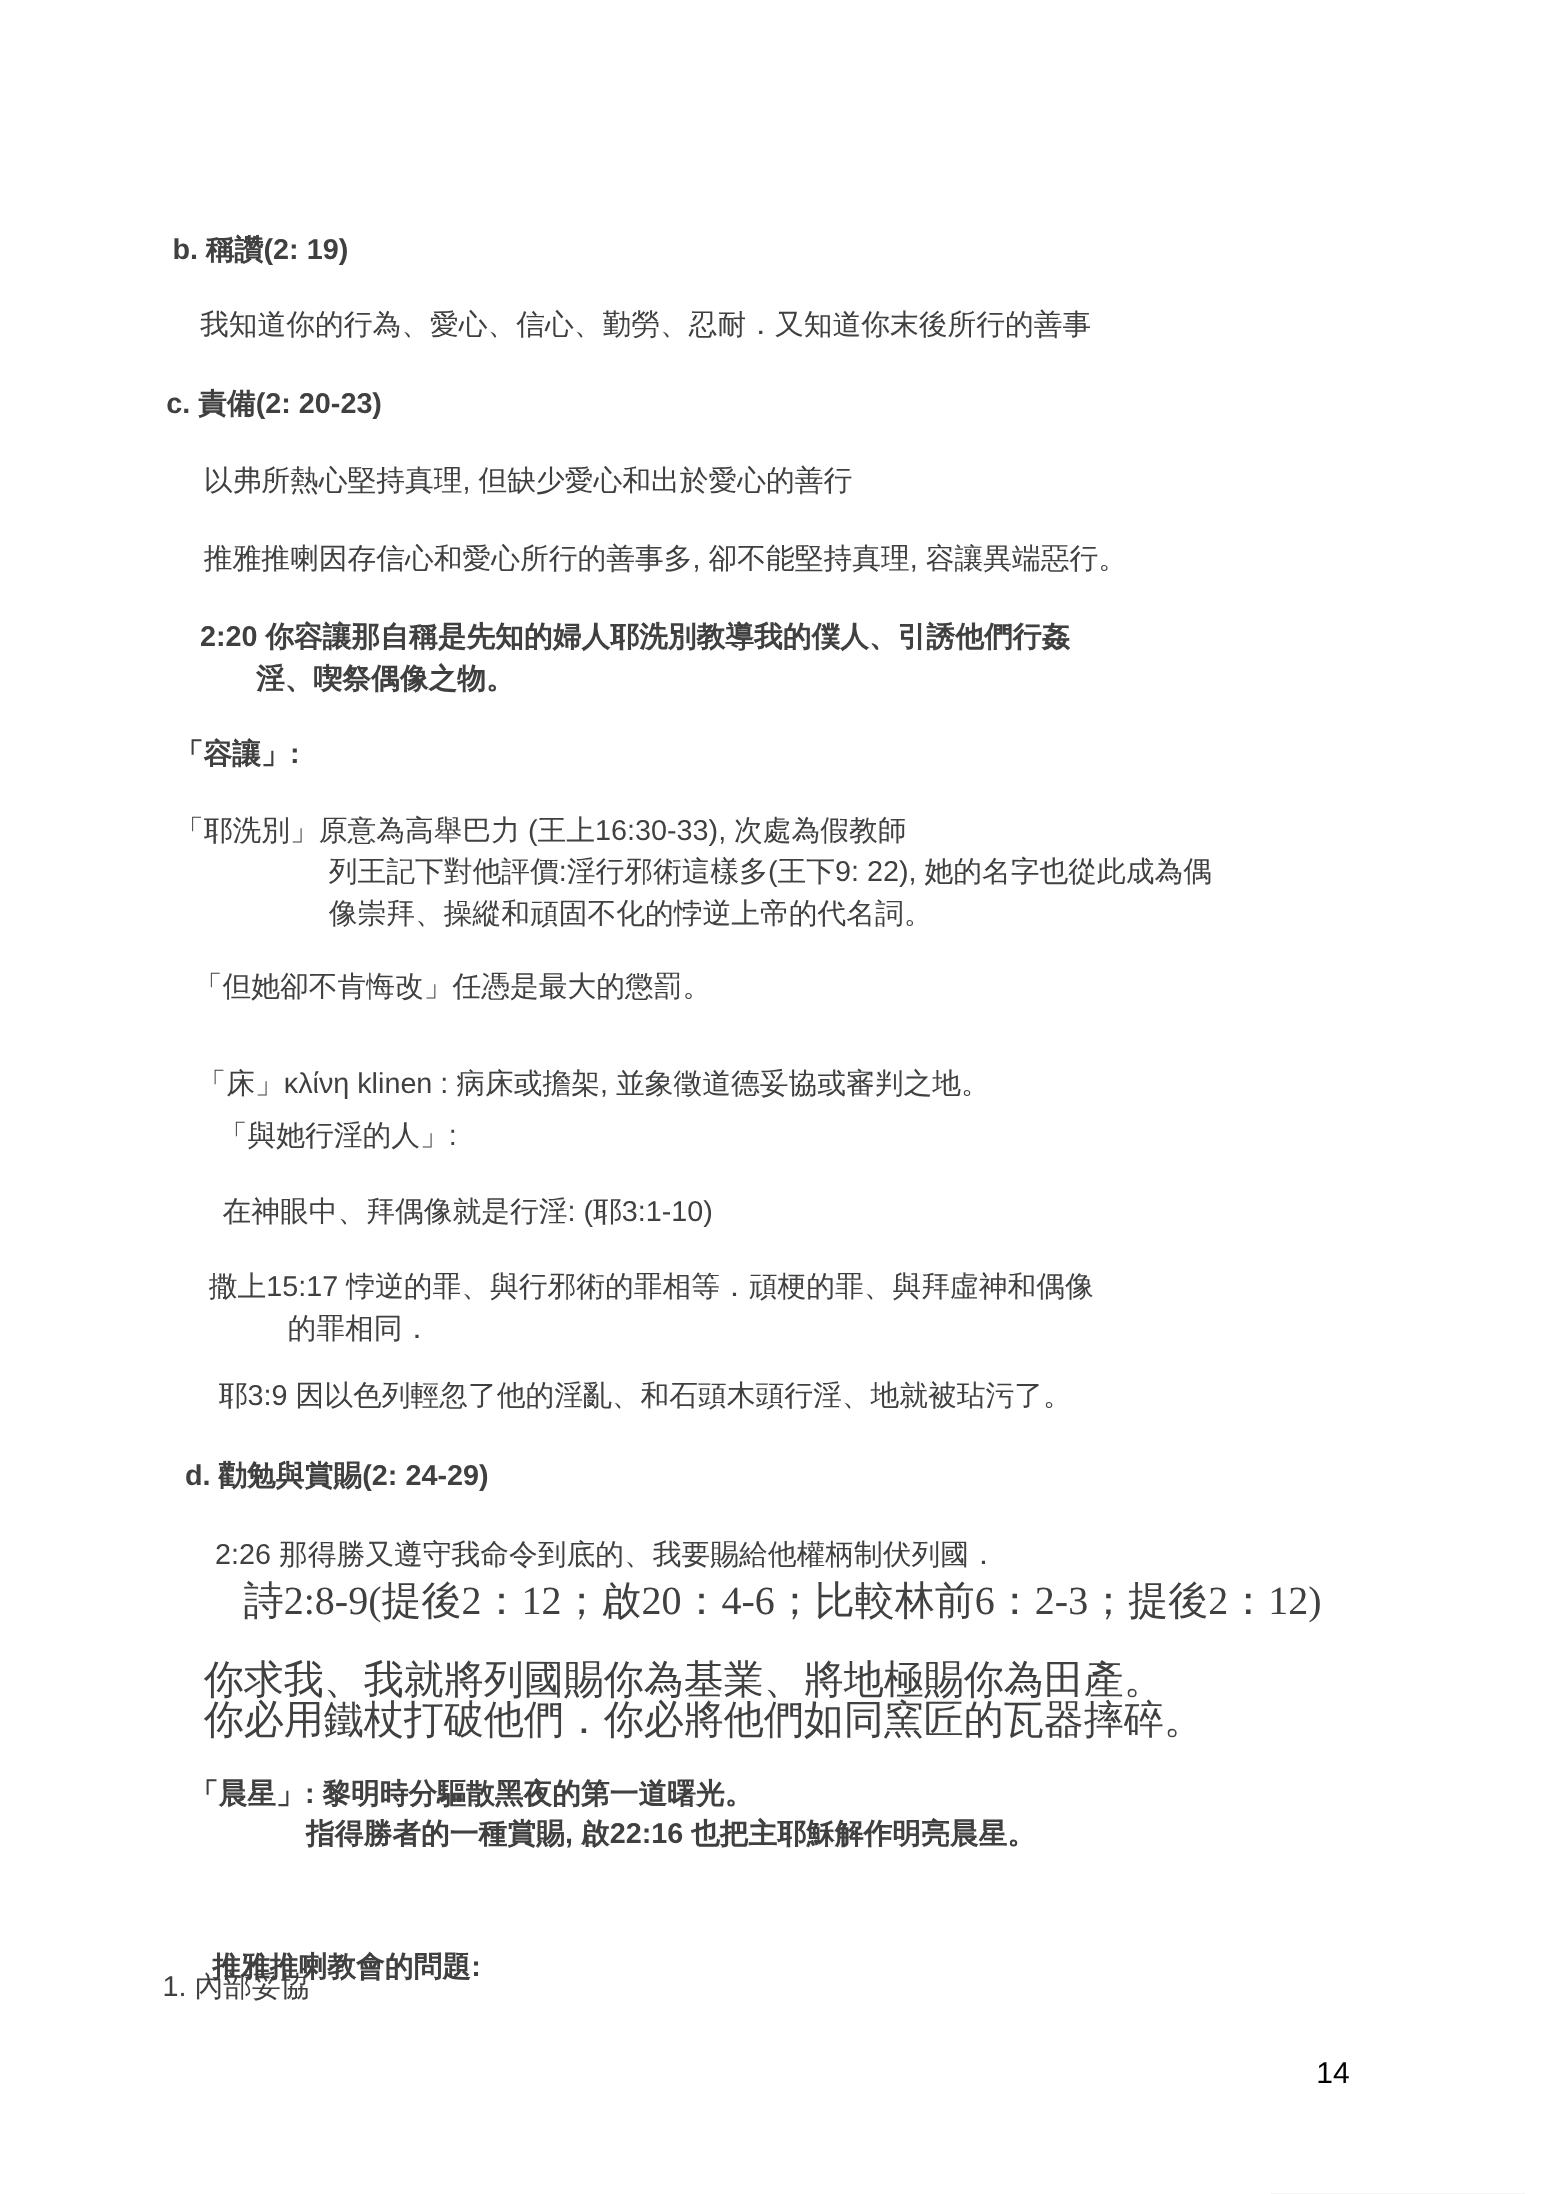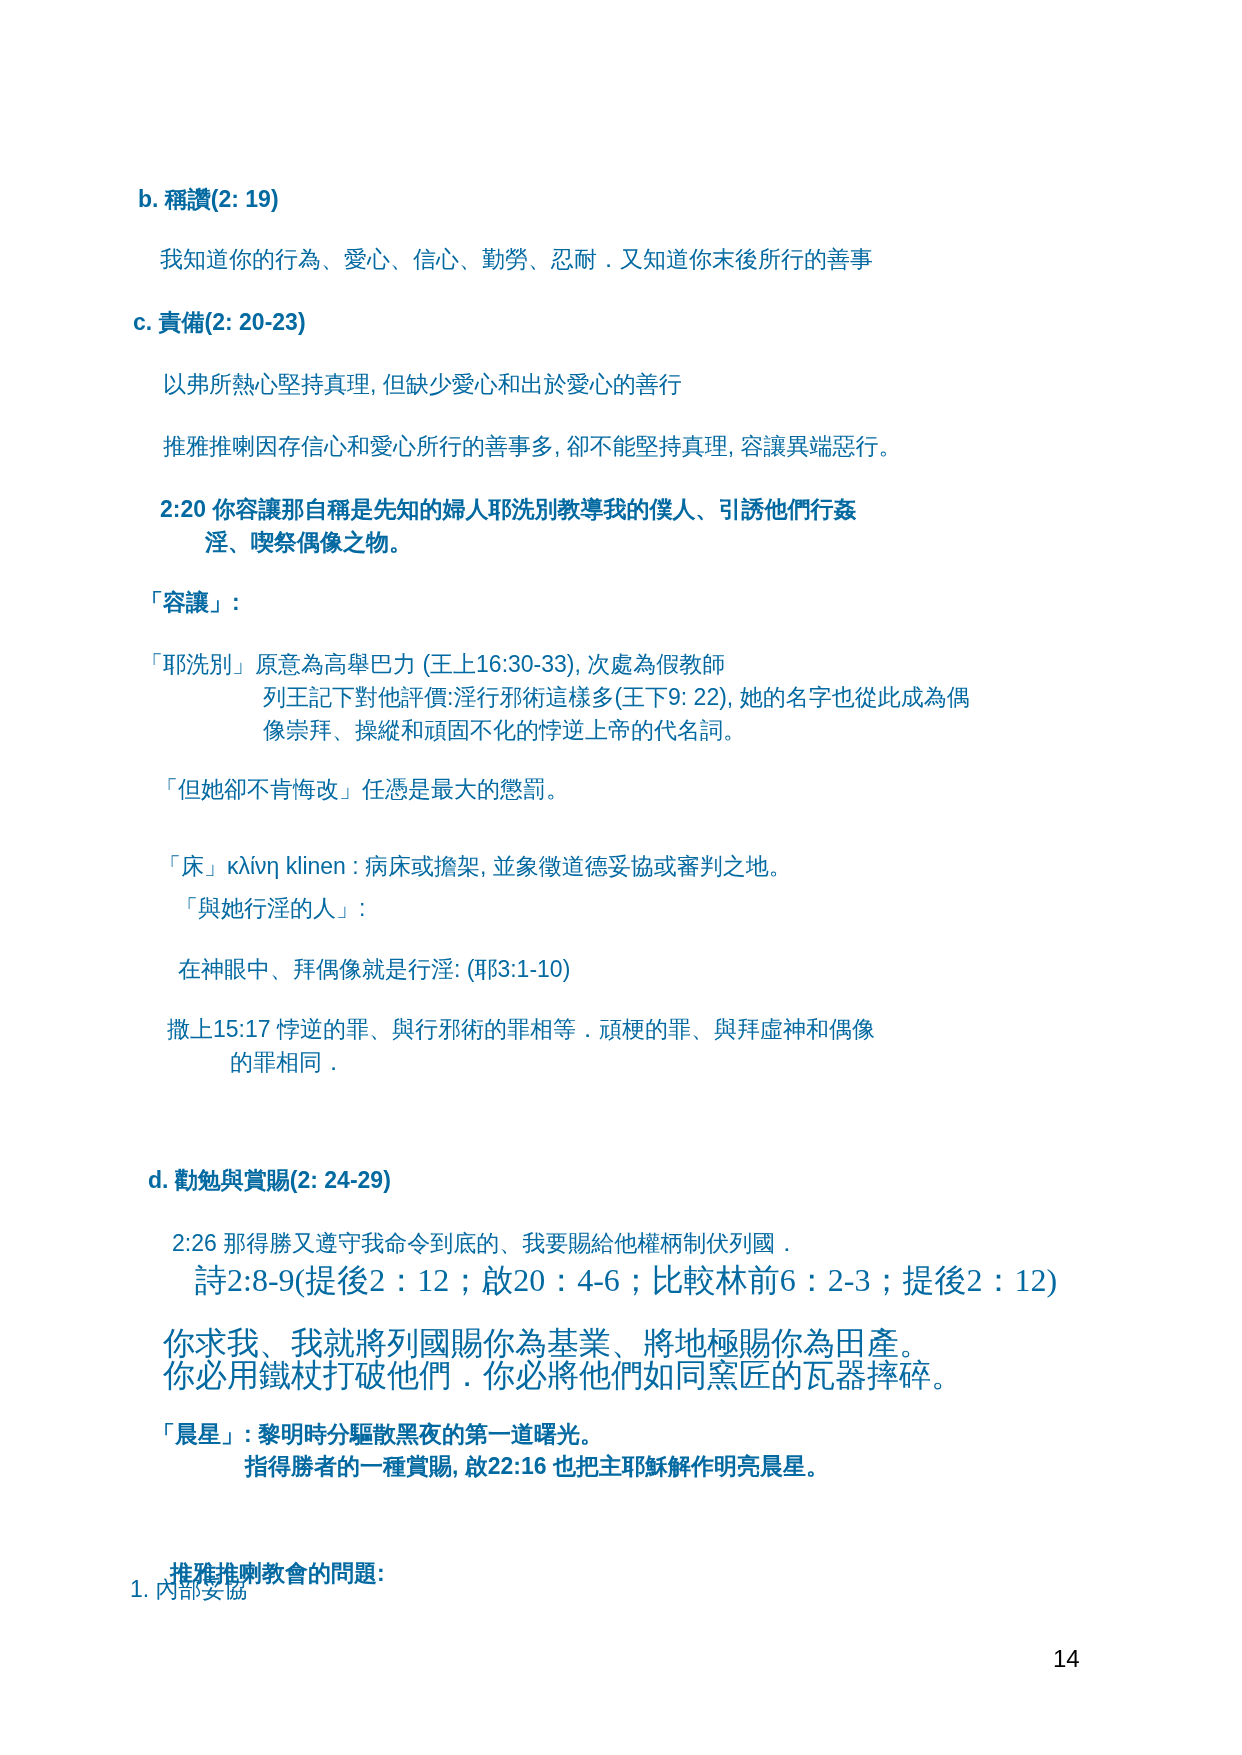--- a/index.html
+++ b/index.html
@@ -15,21 +15,21 @@
     background: #ffffff;
     color: #000000;
     font-family: "Liberation Sans", "DejaVu Sans", sans-serif;
     overflow: hidden;
   }
   .ln {
     position: absolute;
     font-size: 23px;
     line-height: 1.25;
     white-space: nowrap;
-    color: #0369a1;
+    color: #404040;
   }
   .bold { font-weight: 700; }
   .med  { font-weight: 500; }
   .serif {
     font-family: "Liberation Serif", "DejaVu Serif", serif;
     font-size: 32px;
   }
   .pageno {
     position: absolute;
     font-size: 24px;
@@ -52,20 +52,21 @@
   <div class="ln bold" style="left:140px; top:588px;">「容讓」:</div>
   <div class="ln med" style="left:140px; top:650px;">「耶洗別」原意為高舉巴力 (王上16:30-33), 次處為假教師</div>
   <div class="ln med" style="left:263px; top:683px;">列王記下對他評價:淫行邪術這樣多(王下9: 22), 她的名字也從此成為偶</div>
   <div class="ln med" style="left:263px; top:716px;">像崇拜、操縱和頑固不化的悖逆上帝的代名詞。</div>
   <div class="ln med" style="left:155px; top:775px;">「但她卻不肯悔改」任憑是最大的懲罰。</div>
   <div class="ln med" style="left:158px; top:833px;margin-top:19px;">「床」κλίνη klinen : 病床或擔架, 並象徵道德妥協或審判之地。</div>
   <div class="ln med" style="left:175px; top:894px;">「與她行淫的人」:</div>
   <div class="ln med" style="left:178px; top:955px;">在神眼中、拜偶像就是行淫: (耶3:1-10)</div>
   <div class="ln med" style="left:167px; top:1015px;">撒上15:17 悖逆的罪、與行邪術的罪相等．頑梗的罪、與拜虛神和偶像</div>
   <div class="ln med" style="left:230px; top:1048px;">的罪相同．</div>
+  <div class="ln med" style="left:175px; top:1102px;">耶3:9 因以色列輕忽了他的淫亂、和石頭木頭行淫、地就被玷污了。</div>
 
   <div class="ln bold" style="left:148px; top:1166px;">d. 勸勉與賞賜(2: 24-29)</div>
   <div class="ln med" style="left:172px; top:1229px;">2:26 那得勝又遵守我命令到底的、我要賜給他權柄制伏列國．</div>
   <div class="ln serif" style="left:195px; top:1260px;">詩2:8-9(提後2：12；啟20：4-6；比較林前6：2-3；提後2：12)</div>
   <div class="ln serif" style="left:163px; top:1323px;">你求我、我就將列國賜你為基業、將地極賜你為田產。</div>
   <div class="ln serif" style="left:163px; top:1355px;">你必用鐵杖打破他們．你必將他們如同窯匠的瓦器摔碎。</div>
   <div class="ln bold" style="left:152px; top:1420px;">「晨星」: 黎明時分驅散黑夜的第一道曙光。</div>
   <div class="ln bold" style="left:245px; top:1452px;">指得勝者的一種賞賜, 啟22:16 也把主耶穌解作明亮晨星。</div>
 
   <div class="ln bold" style="left:130px; top:1559px;margin-left:40px;">推雅推喇教會的問題:</div>

